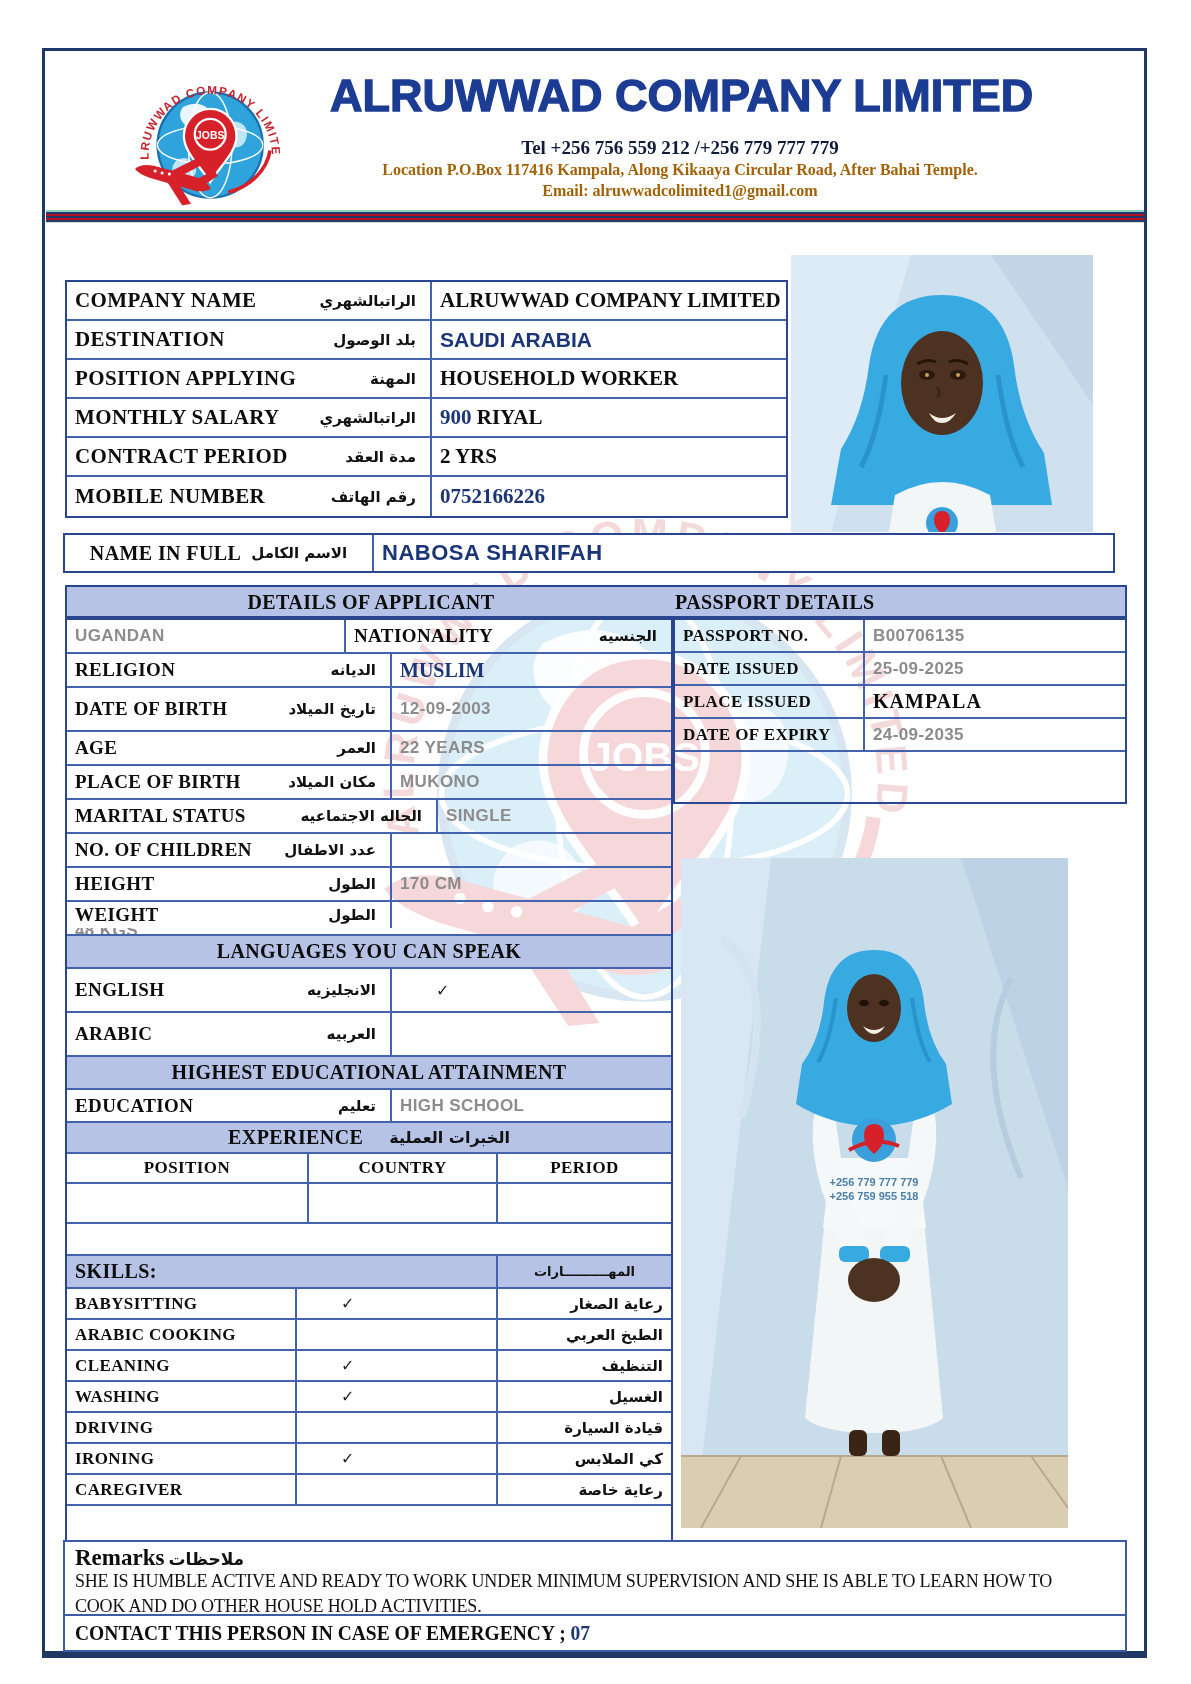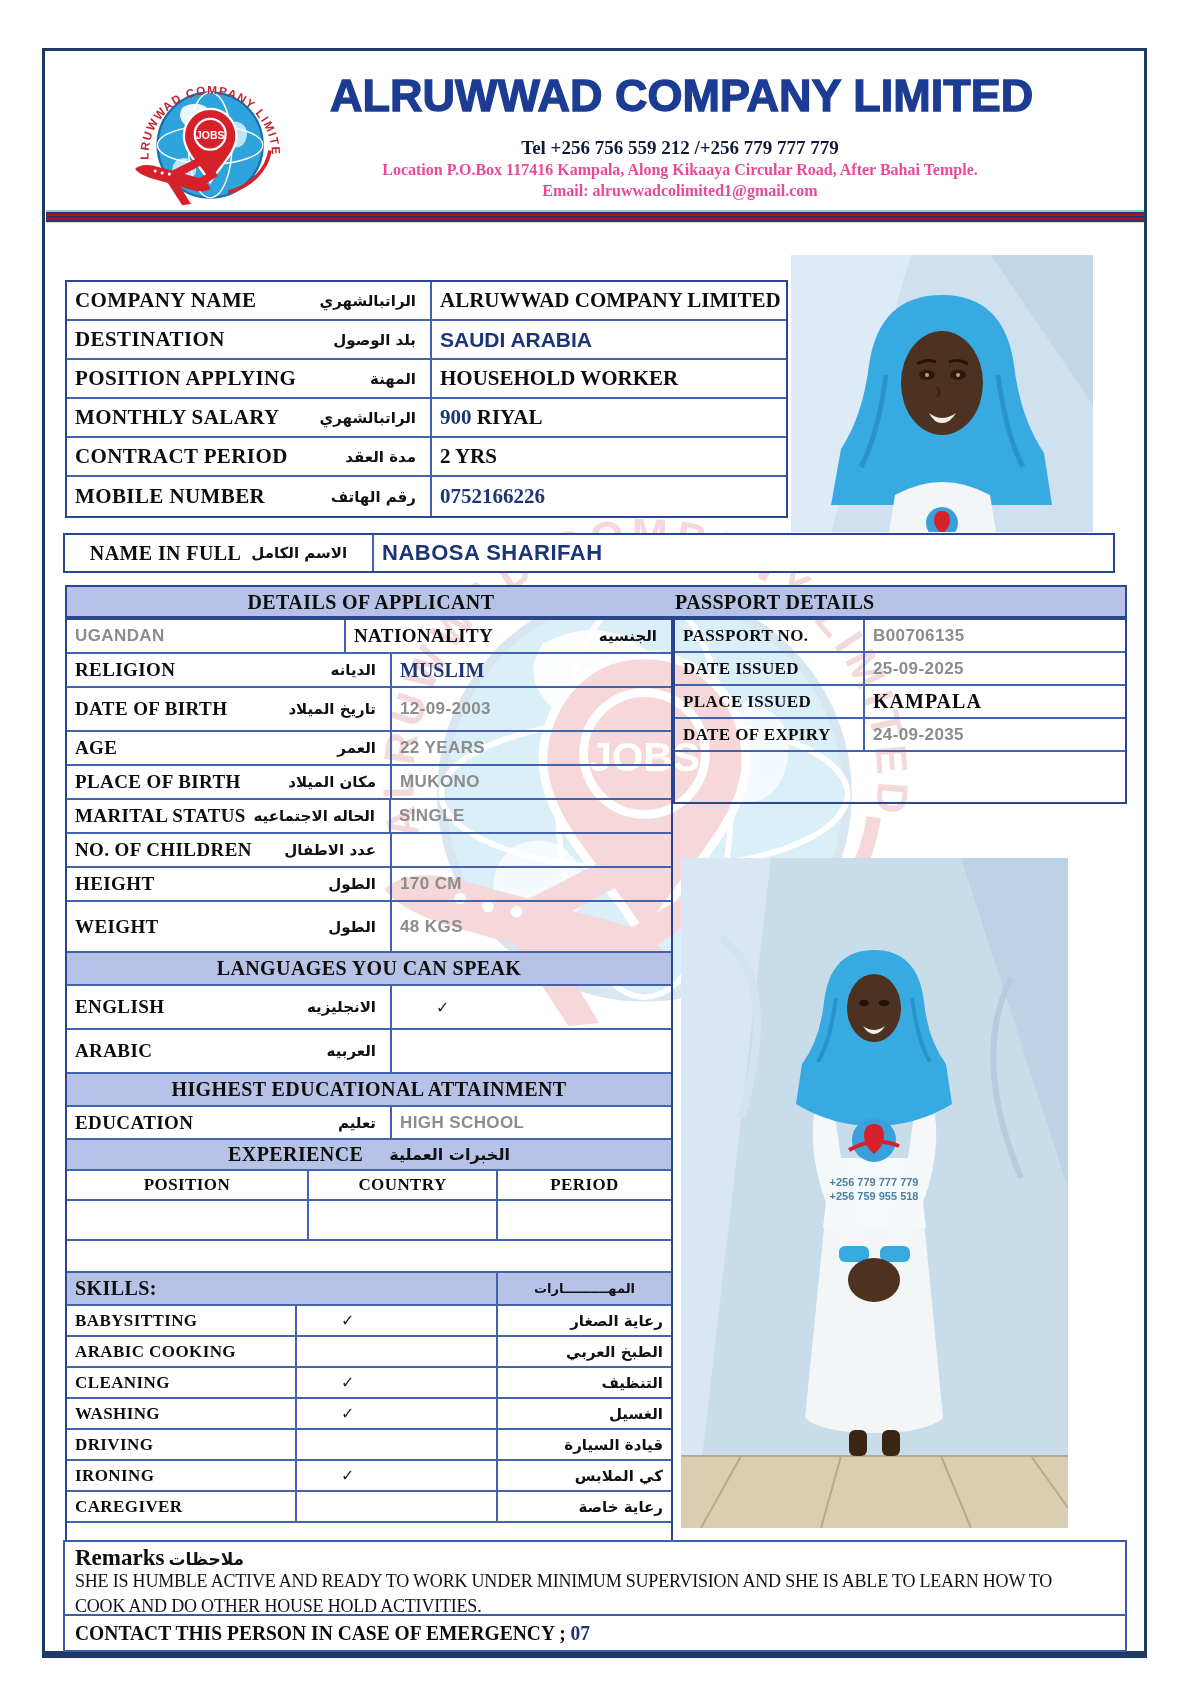--- a/index.html
+++ b/index.html
@@ -14,21 +14,21 @@
     border:3px solid #1F3864;border-bottom:7px solid #1F3864;
     background:transparent;
   }
   
   .title{
     left:330px;top:70px;width:700px;text-align:center;
     font-family:"Liberation Sans",sans-serif;font-weight:bold;
     font-size:45px;color:#1C3C94;letter-spacing:0px;
     -webkit-text-stroke:1.3px #1C3C94;white-space:nowrap;
   }
-  .hline{left:330px;width:700px;text-align:center;color:#ec4899;font-weight:bold;white-space:nowrap;}
+  .hline{left:330px;width:700px;text-align:center;color:#a16207;font-weight:bold;white-space:nowrap;}
   .tel{top:137px;font-size:19px;color:#101b3a;}
   .loc{top:161px;font-size:16px;}
   .eml{top:182px;font-size:16px;}
   .stripes{
     left:46px;top:210px;width:1098px;height:13px;
     background:linear-gradient(to bottom,
       #8fd0c0 0 2px,#23366f 2px 4px,#b3121f 4px 6.5px,#23366f 6.5px 8px,
       #b3121f 8px 10.5px,#23366f 10.5px 12px,#cde8c9 12px 13px);
   }
   
@@ -311,21 +311,21 @@
   <div class="tr" style="height:34px;">
     <div class="td spread" style="width:325px;">
       <span class="lbl">PLACE OF BIRTH</span>
         <span class="ar" dir="rtl">مكان الميلاد</span>
     </div>
     <div class="td" style="flex:1;">
         <span class="v-gray">MUKONO</span>
       </div>
   </div>
   <div class="tr" style="height:34px;">
-    <div class="td spread" style="width:324px;">
+    <div class="td spread" style="width:371px;">
       <span class="lbl">MARITAL STATUS</span>
         <span class="ar" dir="rtl">الحاله الاجتماعيه</span>
     </div>
     <div class="td" style="flex:1;">
         <span class="v-gray">SINGLE</span>
       </div>
   </div>
   <div class="tr" style="height:34px;">
     <div class="td spread" style="width:325px;">
       <span class="lbl">NO. OF CHILDREN</span>
@@ -337,21 +337,21 @@
   </div>
   <div class="tr" style="height:34px;">
     <div class="td spread" style="width:325px;">
       <span class="lbl">HEIGHT</span>
         <span class="ar" dir="rtl">الطول</span>
     </div>
     <div class="td" style="flex:1;">
         <span class="v-gray">170 CM</span>
       </div>
   </div>
-  <div class="tr" style="height:51px;">
+  <div class="tr" style="height:34px;flex-direction:column;">
     <div class="td spread" style="width:325px;">
       <span class="lbl">WEIGHT</span>
         <span class="ar" dir="rtl">الطول</span>
     </div>
     <div class="td" style="flex:1;">
         <span class="v-gray">48 KGS</span>
       </div>
   </div>
 
   <div class="tr band" style="height:33px;">

